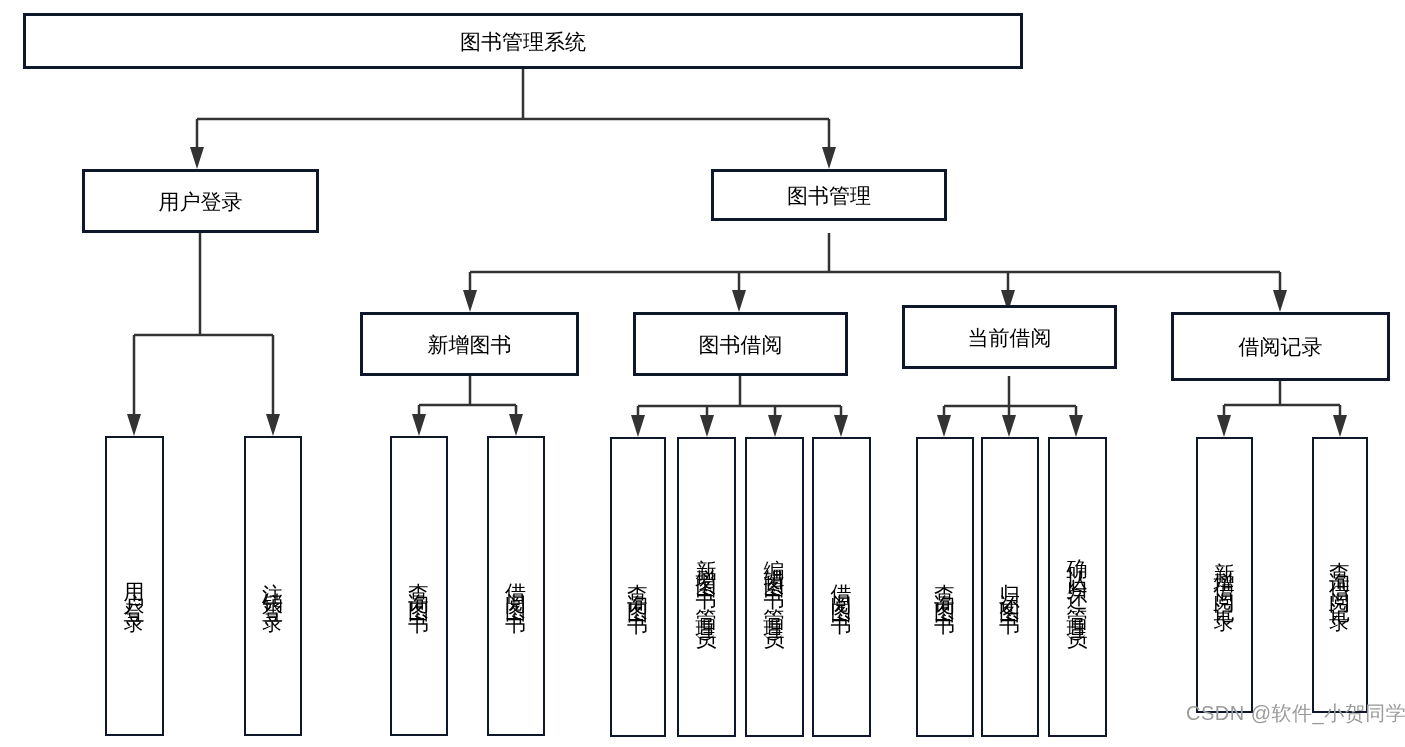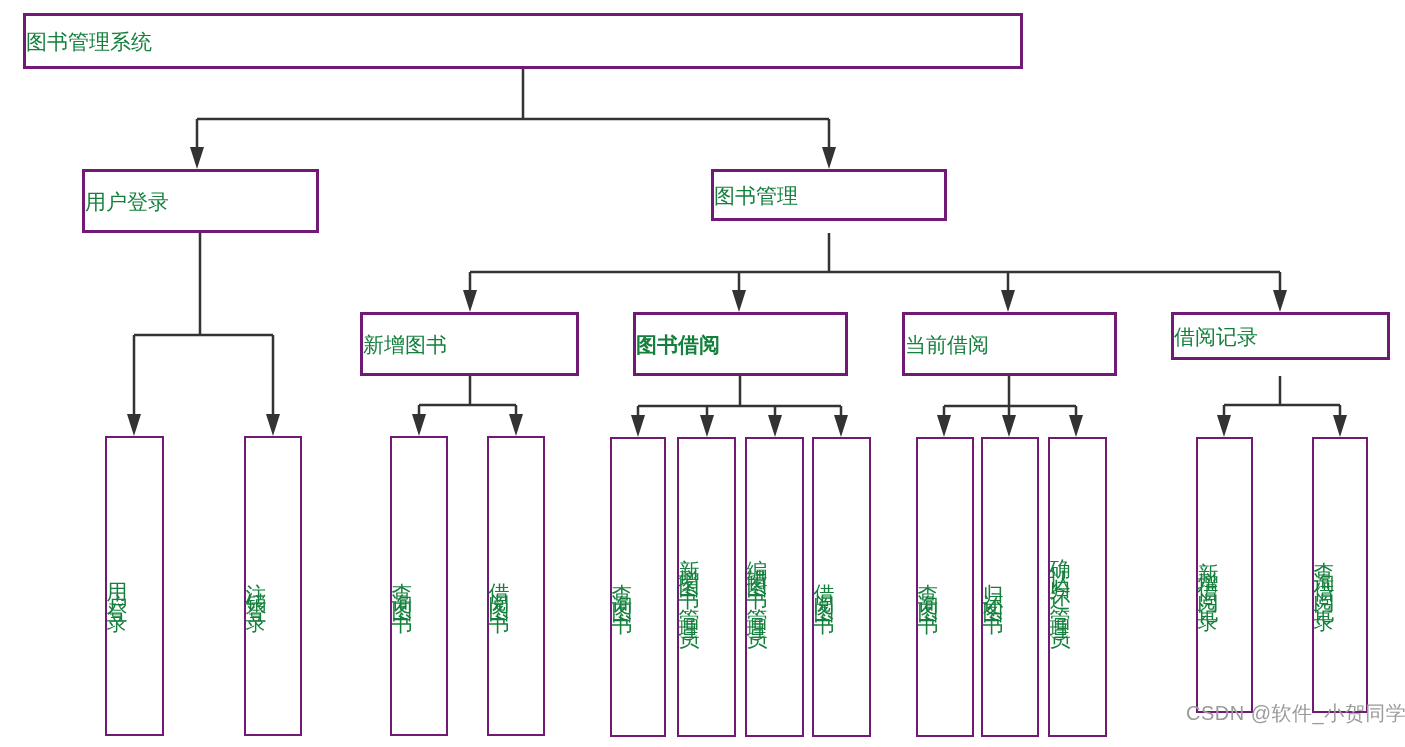--- a/index.html
+++ b/index.html
@@ -22,28 +22,28 @@
   svg.connectors {
     position: absolute;
     left: 0; top: 0;
     width: 1405px; height: 747px;
     pointer-events: none;
   }
   .node {
     position: absolute;
     box-sizing: border-box;
     background: #ffffff;
-    border: 3px solid #701a75;
+    border: 3px solid #0f172a;
     display: flex;
     align-items: center;
-    justify-content: flex-start;
+    justify-content: center;
     font-size: 21px;
     line-height: 1;
     white-space: nowrap;
-    color: #15803d;
+    color: #000000;
   }
   .node.leaf {
     border-width: 2.5px;
   }
   .node.leaf span {
     writing-mode: vertical-rl;
     text-orientation: mixed;
     letter-spacing: 10px;
     font-size: 21px;
   }
@@ -87,27 +87,27 @@
   <div class="node" style="left:82px; top:169px; width:237px; height:64px;">
     <span>用户登录</span>
   </div>
   <div class="node" style="left:711px; top:169px; width:236px; height:52px;">
     <span>图书管理</span>
   </div>
 
   <div class="node" style="left:360px; top:312px; width:219px; height:64px;">
     <span>新增图书</span>
   </div>
-  <div class="node" style="left:633px; top:312px; width:215px; height:64px;font-weight:bold;">
+  <div class="node" style="left:633px; top:312px; width:215px; height:64px;">
     <span>图书借阅</span>
   </div>
-  <div class="node" style="left:902px; top:312px; width:215px; height:64px;">
+  <div class="node" style="left:902px; top:305px; width:215px; height:64px;">
     <span>当前借阅</span>
   </div>
-  <div class="node" style="left:1171px; top:312px; width:219px; height:48px;">
+  <div class="node" style="left:1171px; top:312px; width:219px; height:69px;">
     <span>借阅记录</span>
   </div>
 
   <div class="node leaf" style="left:105px; top:436px; width:59px; height:300px;">
     <span>用户登录</span>
   </div>
   <div class="node leaf" style="left:244px; top:436px; width:58px; height:300px;">
     <span>注销登录</span>
   </div>
 

